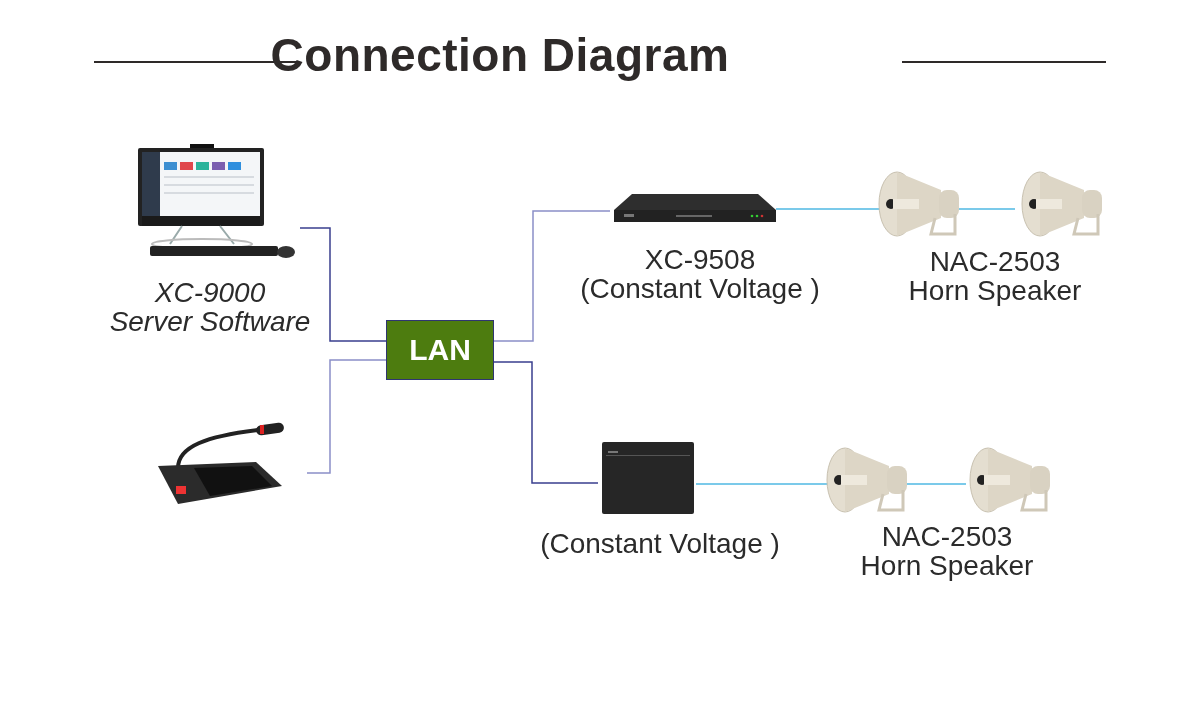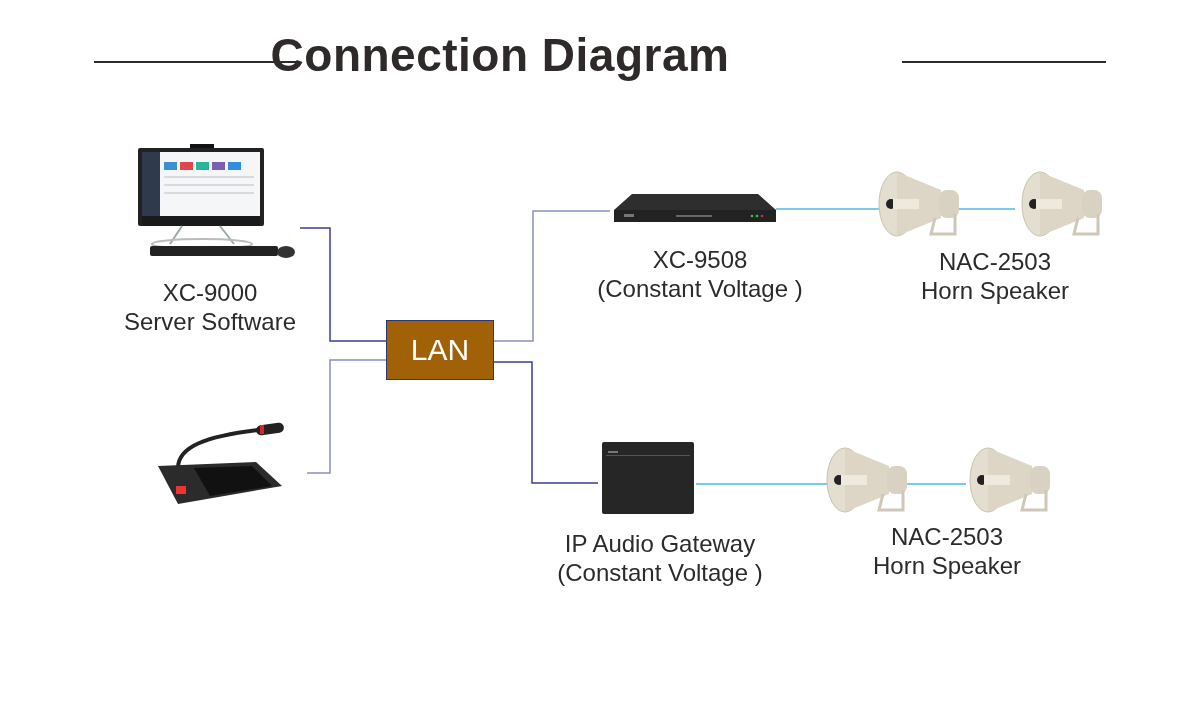--- a/index.html
+++ b/index.html
@@ -1,21 +1,21 @@
 <!DOCTYPE html>
 <html><head>
 <meta charset="utf-8">
 <style>
   html, body { margin:0; padding:0; background:#ffffff; }
   body { width:1200px; height:702px; position:relative; overflow:hidden; font-family:"Liberation Sans", sans-serif; color:#2b2b2b; }
   .abs { position:absolute; }
   .title { left:0; width:1000px; top:28px; text-align:center; font-size:46px; font-weight:bold; color:#2e2a29; letter-spacing:0.5px; }
   .rule { height:2px; background:#2e2a29; top:61px; }
-  .label { text-align:center; font-size:24px; line-height:29px; color:#2b2b2b; white-space:nowrap; }
-  .lan { left:386px; top:320px; width:108px; height:60px; background:#a16207; border:1px solid #2f3570; box-sizing:border-box; color:#fff; font-size:30px; line-height:58px; text-align:center; }
+  .label { text-align:center; font-size:28px; line-height:29px; color:#2b2b2b; white-space:nowrap; }
+  .lan { left:386px; top:320px; width:108px; height:60px; background:#4d7c0f; border:1px solid #2f3570; box-sizing:border-box; color:#fff; font-size:30px; line-height:58px; text-align:center;font-weight:bold; }
   svg.wires { position:absolute; left:0; top:0; }
 </style>
 </head>
 <body>
 
 <div class="abs rule" style="left:94px;width:204px;"></div>
 <div class="abs title">Connection Diagram</div>
 <div class="abs rule" style="left:902px;width:204px;"></div>
 
 <svg class="wires" width="1200" height="702">
@@ -43,21 +43,21 @@
   <rect x="98" y="22" width="13" height="8" fill="#2f8fde"></rect>
   <rect x="34" y="36" width="90" height="2" fill="#d7dbe0"></rect>
   <rect x="34" y="44" width="90" height="2" fill="#d7dbe0"></rect>
   <rect x="34" y="52" width="90" height="2" fill="#d7dbe0"></rect>
   <rect x="12" y="76" width="118" height="10" fill="#1a1a1a"></rect>
   <path d="M52 86 L40 104 M90 86 L104 104" stroke="#9aa" stroke-width="2"></path>
   <ellipse cx="72" cy="104" rx="50" ry="5" fill="none" stroke="#bbb" stroke-width="2"></ellipse>
   <rect x="20" y="106" width="128" height="10" rx="2" fill="#222"></rect>
   <ellipse cx="156" cy="112" rx="9" ry="6" fill="#333"></ellipse>
 </svg>
-<div class="abs label" style="left:90px;width:240px;top:278px;">
+<div class="abs label" style="left:90px;width:240px;top:278px;font-style:italic;">
   <div>XC-9000</div>
   <div>Server Software</div>
 </div>
 
 <svg class="abs" style="left:148px;top:416px;" width="140" height="100">
   <path d="M30 52 C30 30 60 20 110 14" stroke="#222" stroke-width="4" fill="none"></path>
   <rect x="108" y="8" width="28" height="10" rx="5" fill="#222" transform="rotate(-8 122 13)"></rect>
   <rect x="112" y="9" width="4" height="9" fill="#d22"></rect>
   <polygon points="10,50 108,46 134,70 30,88" fill="#2b2b2b"></polygon>
   <polygon points="46,52 104,50 124,70 62,80" fill="#111"></polygon>
@@ -81,21 +81,20 @@
   <div>XC-9508</div>
   <div>(Constant Voltage )</div>
 </div>
 
 <svg class="abs" style="left:600px;top:440px;" width="96" height="76">
   <rect x="2" y="2" width="92" height="72" rx="2" fill="#262626"></rect>
   <rect x="6" y="15" width="84" height="1" fill="#555"></rect>
   <rect x="8" y="11" width="10" height="2" fill="#777"></rect>
 </svg>
 <div class="abs label" style="left:520px;width:280px;top:529px;">
-  <div>IP Audio Gateway</div>
   <div>(Constant Voltage )</div>
 </div>
 
 <svg class="abs" style="left:875px;top:168px;" width="90" height="72">
   <ellipse cx="22" cy="36" rx="18" ry="32" fill="#e4ded0" stroke="#c8c1b0"></ellipse>
   <polygon points="22,4 66,22 66,50 22,68" fill="#ddd6c6"></polygon>
   <rect x="64" y="22" width="20" height="28" rx="8" fill="#d9d2c2"></rect>
   <circle cx="16" cy="36" r="5" fill="#222"></circle>
   <rect x="18" y="31" width="26" height="10" fill="#eee9dd"></rect>
   <path d="M60 50 L56 66 L80 66 L80 46" stroke="#cfc8b8" stroke-width="3" fill="none"></path>

